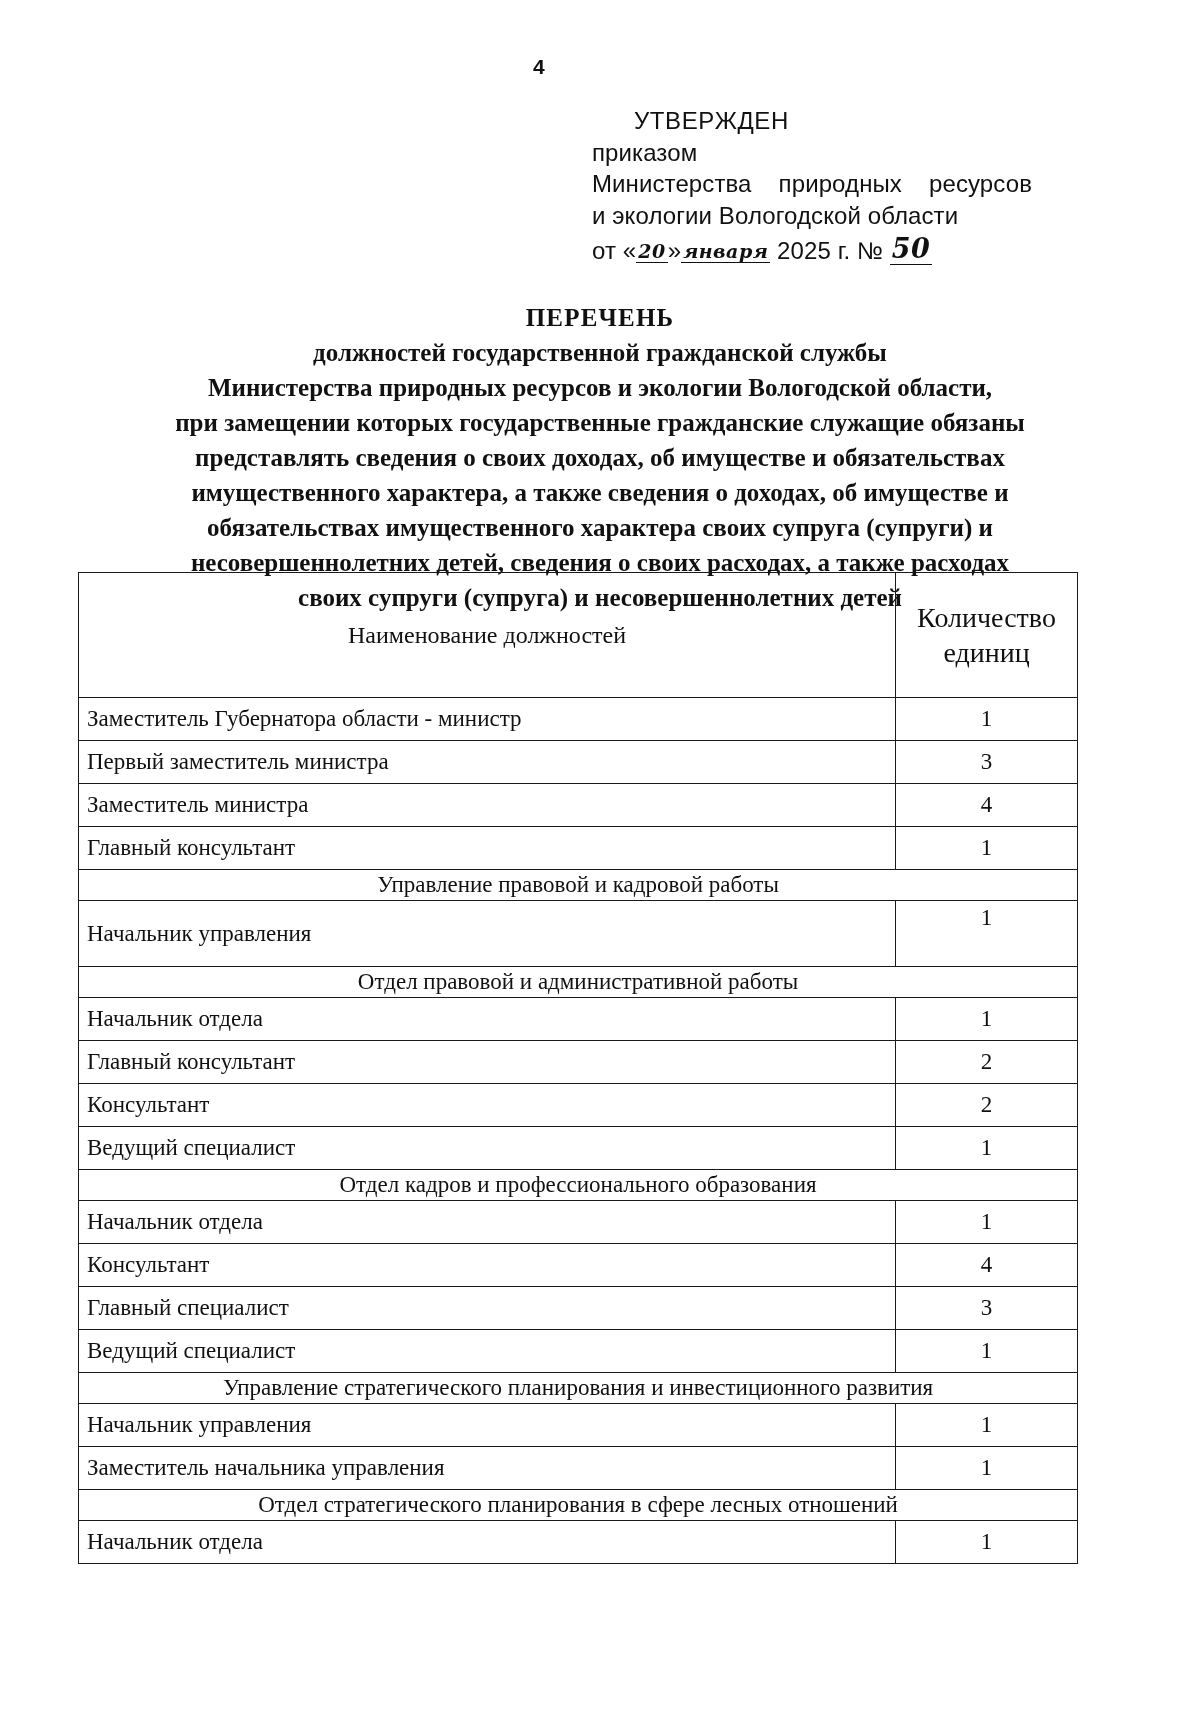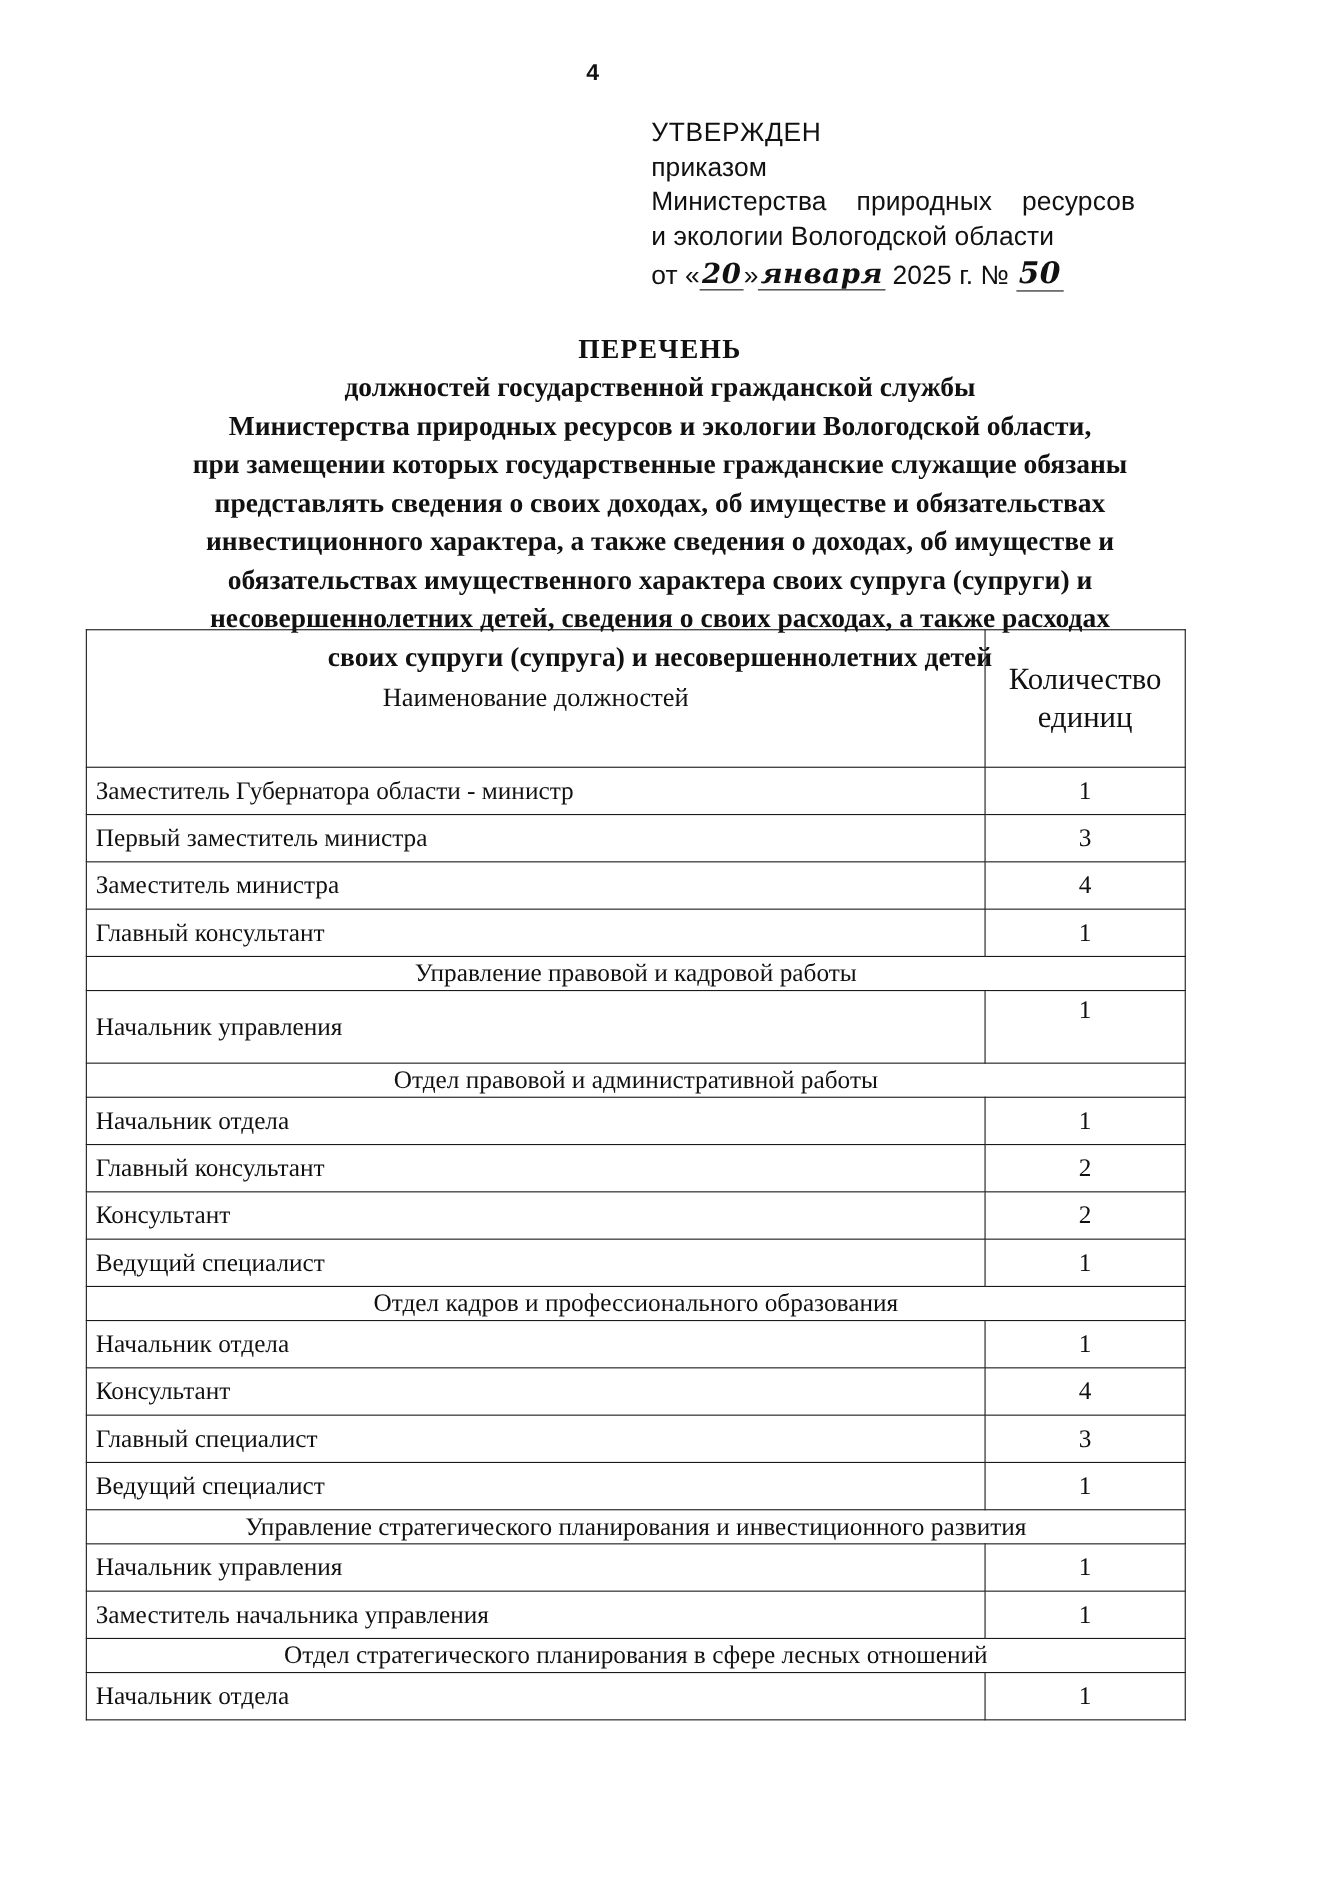--- a/index.html
+++ b/index.html
@@ -35,33 +35,34 @@
     top: 105px;
     left: 592px;
     width: 440px;
     font-family: "Liberation Sans", sans-serif;
     font-size: 24px;
     line-height: 1.32;
     letter-spacing: 0.1px;
   }
   .approval-block .ttl {
     letter-spacing: 0.6px;
+    margin-left: 42px;
   }
   .approval-block .just {
     text-align: justify;
     text-align-last: justify;
   }
   .approval-line {
     white-space: nowrap;
   }
   .handwrite {
     font-family: "DejaVu Serif", serif;
     font-style: italic;
     font-weight: 700;
-    font-size: 25px;
+    font-size: 19px;
     letter-spacing: 0.5px;
     border-bottom: 1.6px solid #111;
     padding: 0 2px;
     position: relative;
     top: -1px;
   }
   .handwrite.num {
     font-size: 27px;
   }
 
@@ -147,21 +148,21 @@
       <span class="handwrite num">50</span>
     </div>
   </div>
 
   <div class="doc-title">
     <span class="l caps">ПЕРЕЧЕНЬ</span>
     <span class="l">должностей государственной гражданской службы</span>
     <span class="l">Министерства природных ресурсов и экологии Вологодской области,</span>
     <span class="l">при замещении которых государственные гражданские служащие обязаны</span>
     <span class="l">представлять сведения о своих доходах, об имуществе и обязательствах</span>
-    <span class="l">инвестиционного характера, а также сведения о доходах, об имуществе и</span>
+    <span class="l">имущественного характера, а также сведения о доходах, об имуществе и</span>
     <span class="l">обязательствах имущественного характера своих супруга (супруги) и</span>
     <span class="l">несовершеннолетних детей, сведения о своих расходах, а также расходах</span>
     <span class="l">своих супруги (супруга) и несовершеннолетних детей</span>
   </div>
 
   <table class="positions">
     <tbody id="table-body">
       <tr>
         <td class="head-name">Наименование должностей</td>
         <td class="head-count">

